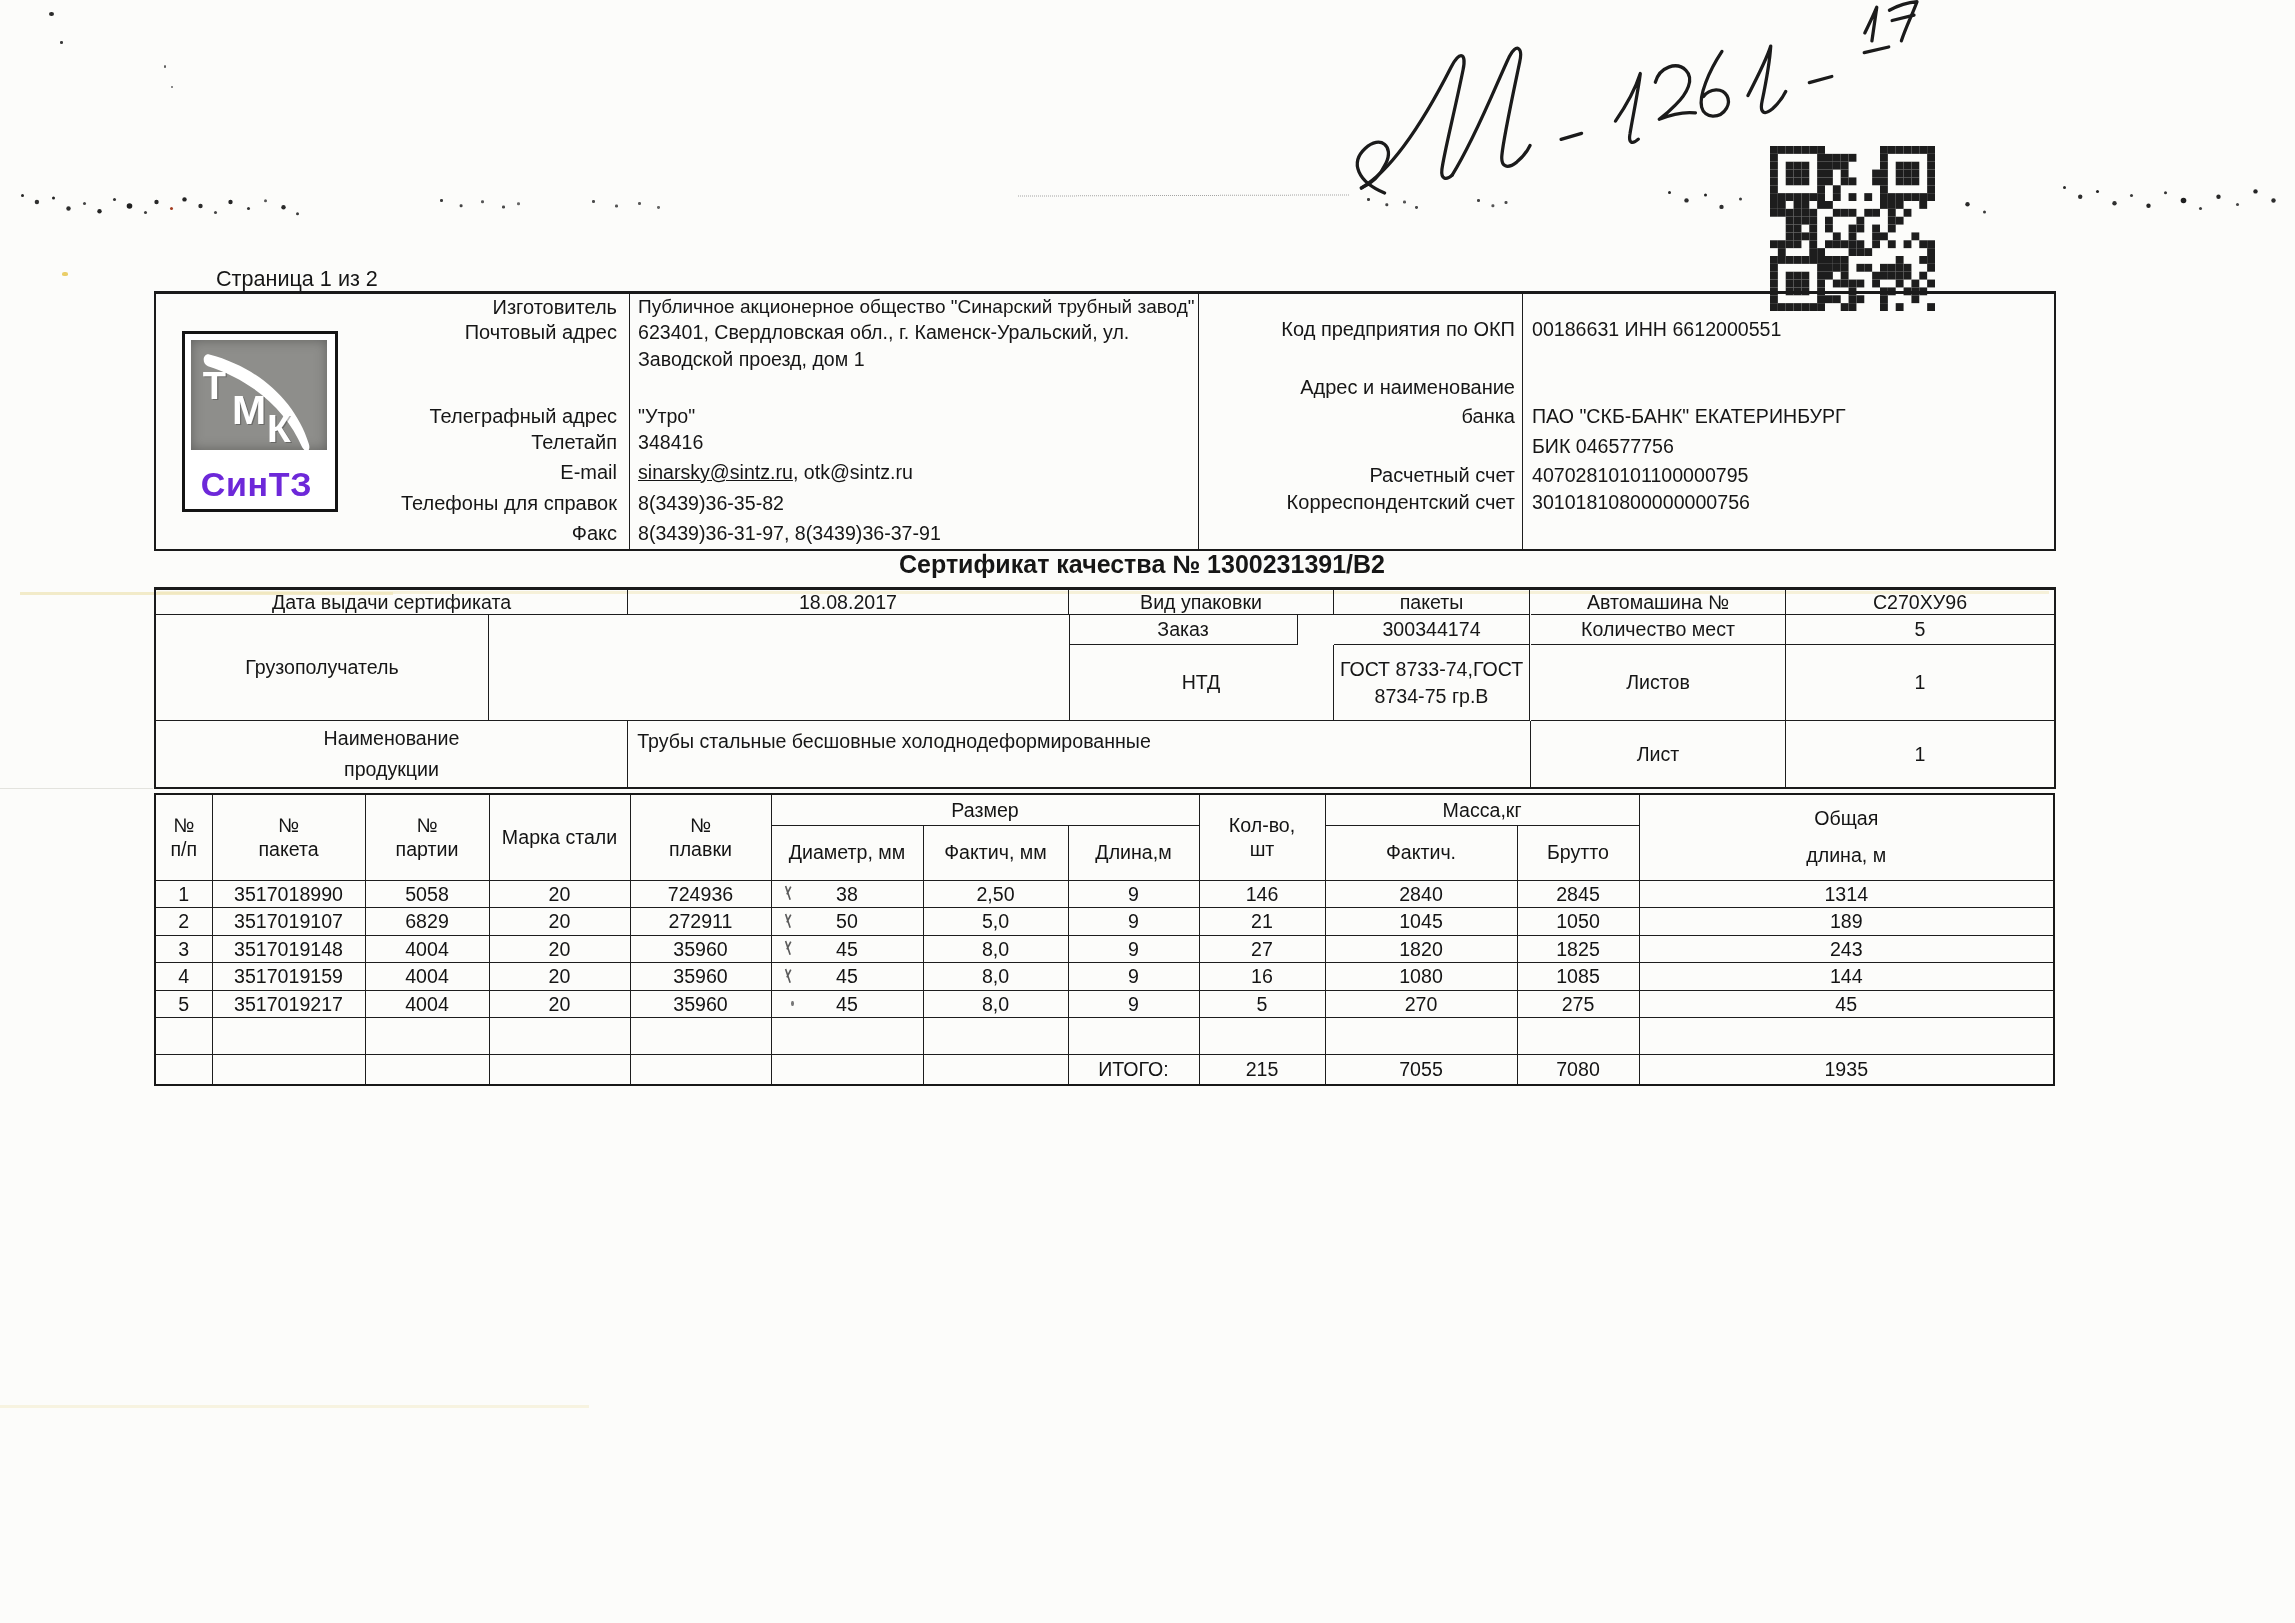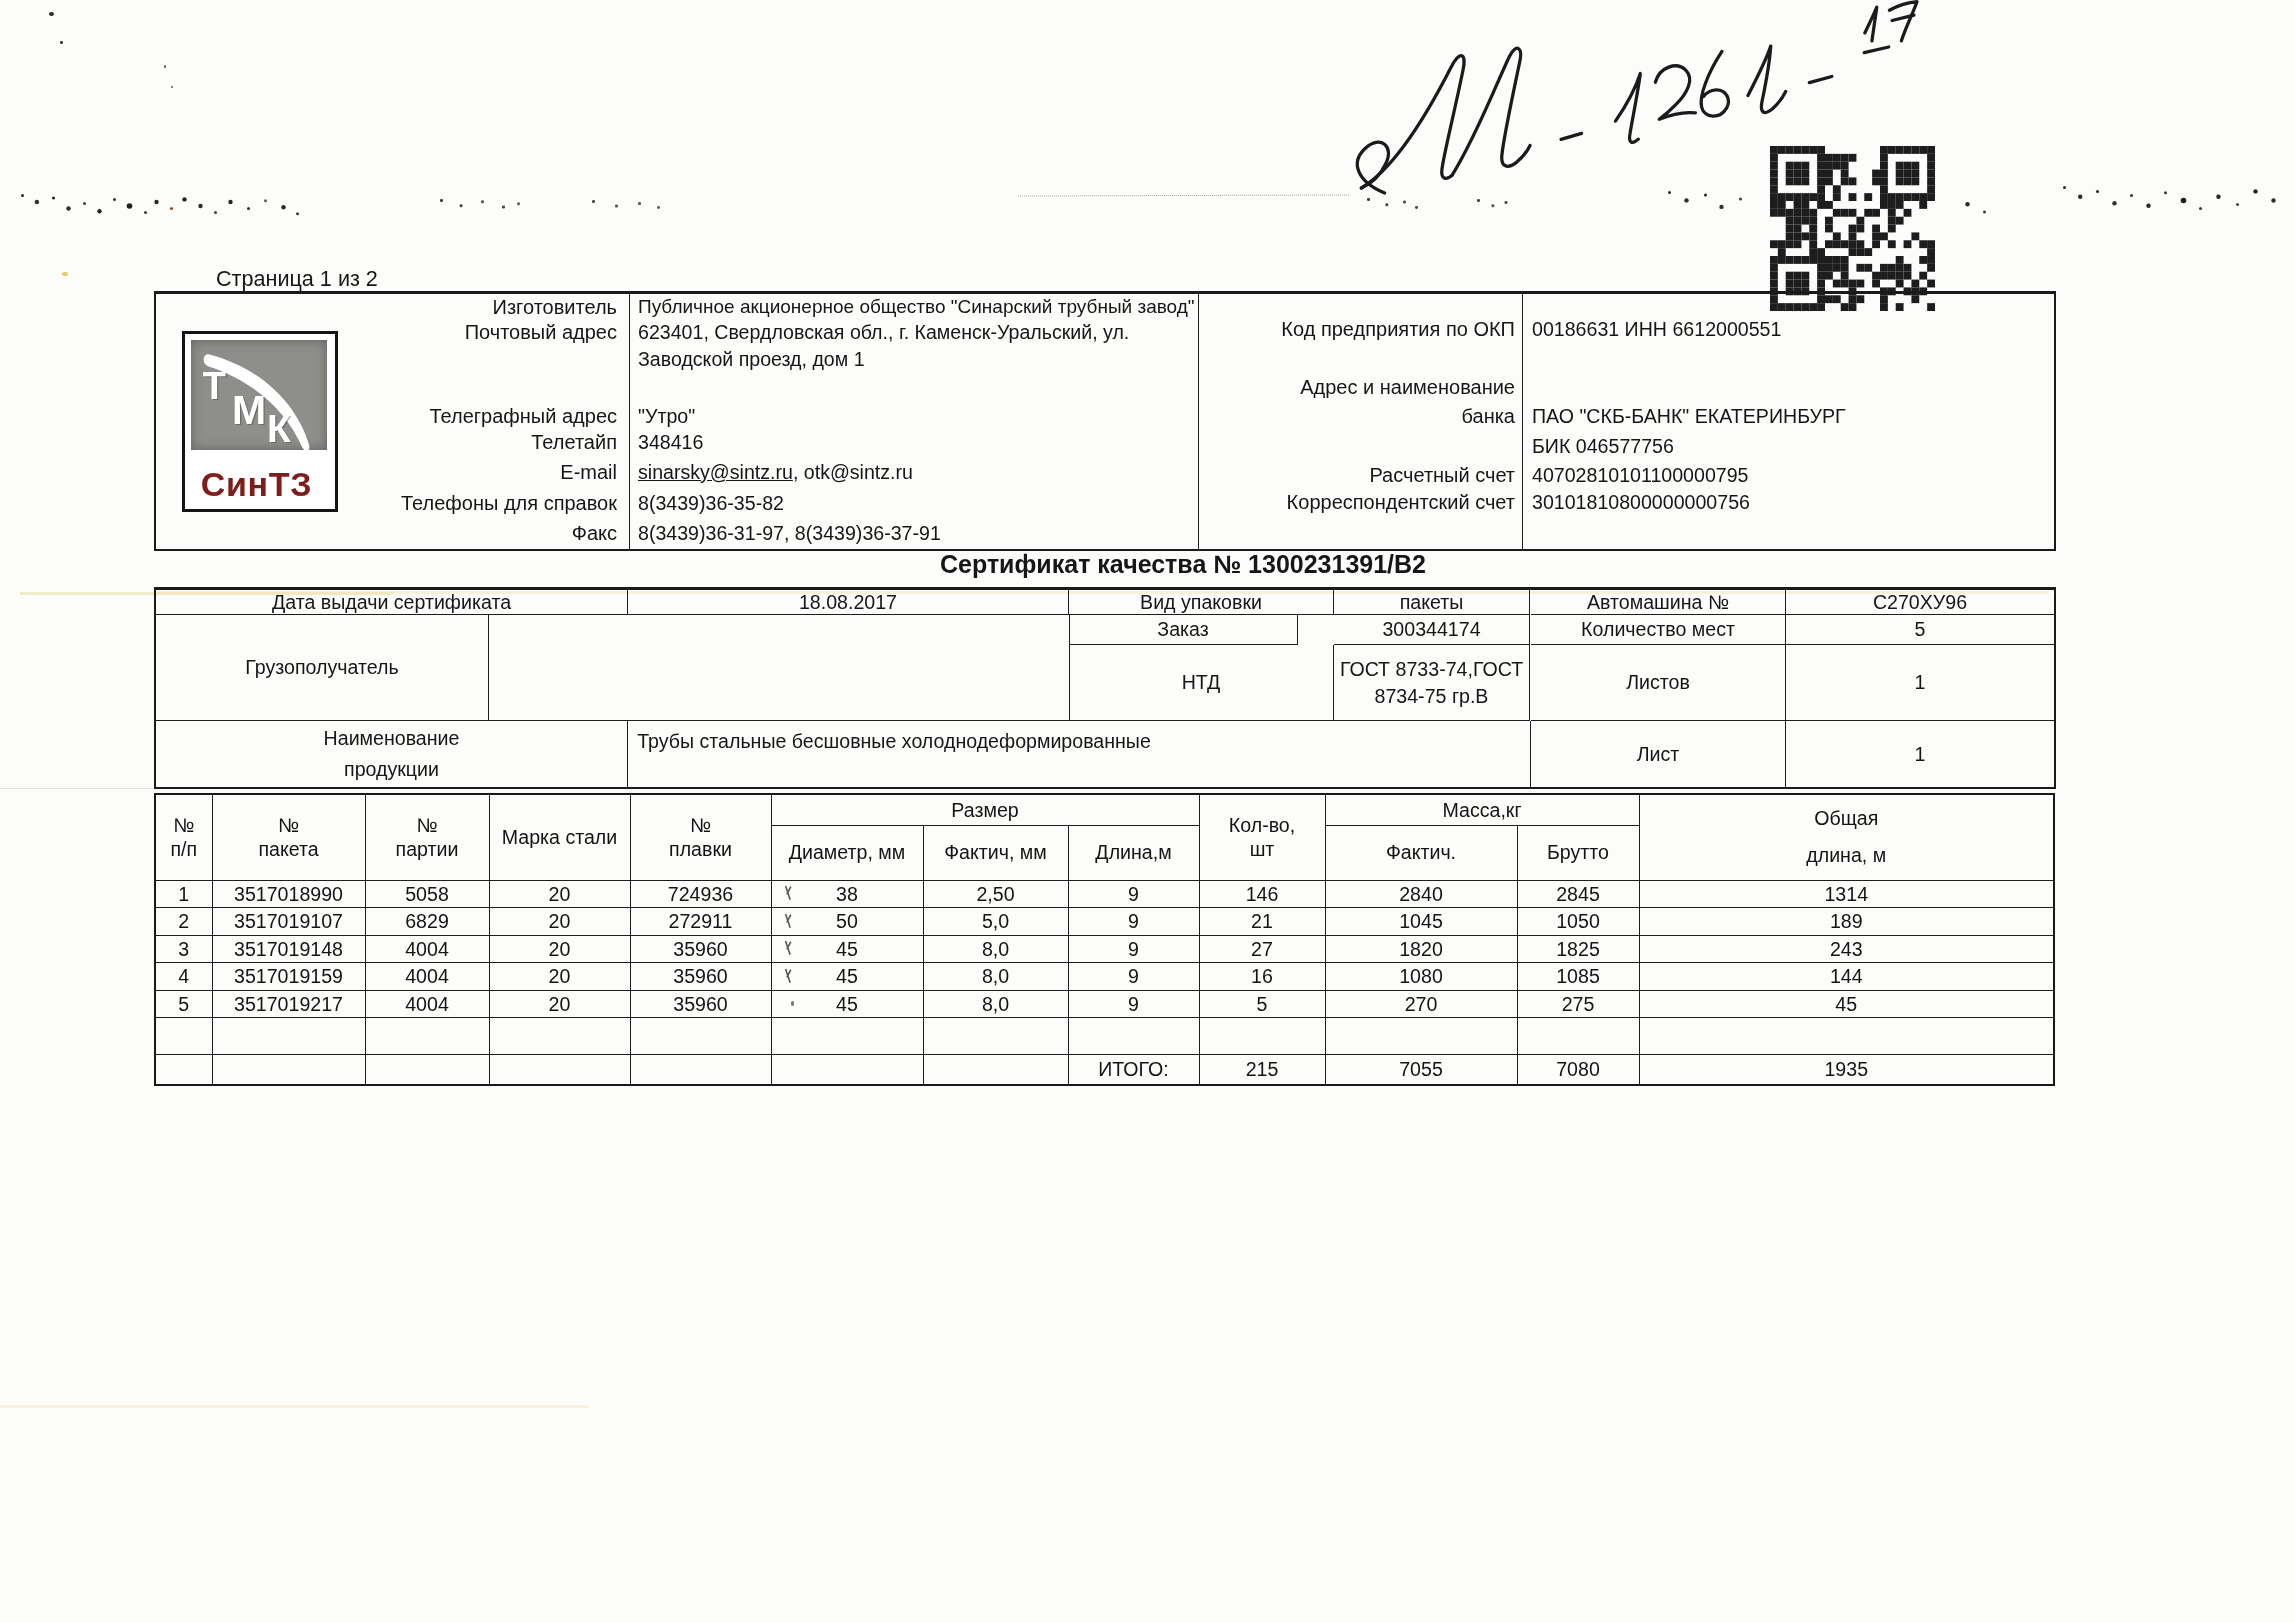--- a/index.html
+++ b/index.html
@@ -15,24 +15,24 @@
   .hb-value-r{position:absolute;left:1376px;font-size:19.6px;white-space:nowrap;}
   .u{text-decoration:underline;}
   
   #logo{position:absolute;left:26px;top:37px;width:156px;height:181px;border:3.9px solid #141414;
         background:#fff;box-sizing:border-box;}
   #logo-art{position:absolute;left:5.9px;top:5.9px;width:136px;height:110px;background:#8e8e8b;
             box-shadow:inset 0 0 11.8px rgba(60,60,58,.55);}
   .logo-letter{position:absolute;color:#fff;font-weight:bold;font-family:"Liberation Sans",sans-serif;
                text-shadow:1.3px 1.3px 0 rgba(40,40,40,.35);}
   #logo-sub{position:absolute;left:0;right:7px;bottom:5.2px;text-align:center;font-size:34px;
-            font-weight:bold;color:#7f1d1d;letter-spacing:0.7px;}
+            font-weight:bold;color:#6d28d9;letter-spacing:0.7px;}
   
   #cert-title{position:absolute;left:1142px;top:550px;transform:translateX(-50%);
-              font-size:25px;font-weight:bold;white-space:nowrap;margin-left:41px;}
+              font-size:25px;font-weight:bold;white-space:nowrap;}
   
   #info-table{position:absolute;left:154px;top:587px;width:1898px;height:197px;
               border:2px solid #1b1b1b;border-top-width:3.3px;box-sizing:content-box;}
   .cell{position:absolute;border-right:1.3px solid #1d1d1d;border-bottom:1.3px solid #1d1d1d;
         display:flex;align-items:center;justify-content:center;font-size:19.6px;
         text-align:center;box-sizing:border-box;line-height:1.35;}
   .cell.noleft{justify-content:flex-start;padding-left:9.2px;text-align:left;}
   .cell.stack{flex-direction:column;justify-content:space-evenly;}
   
   #main-table{position:absolute;left:154px;top:793px;}

